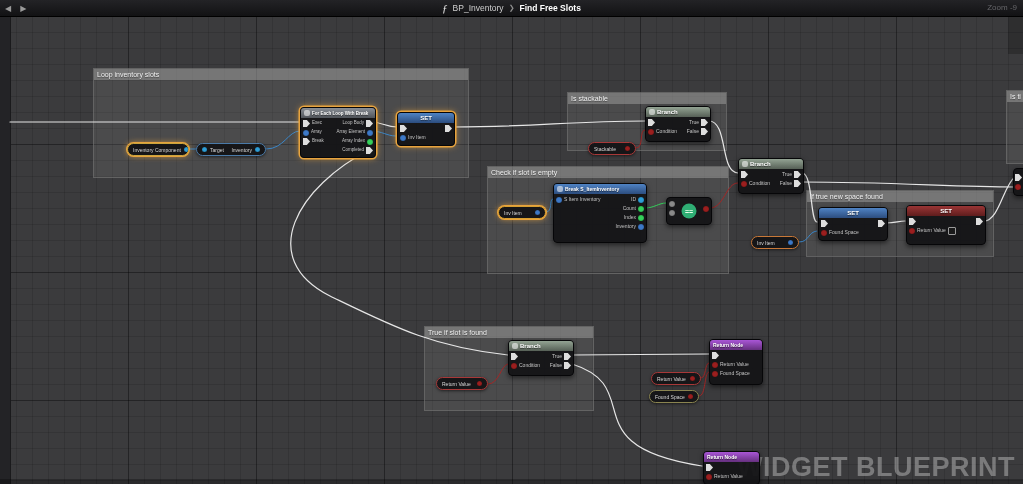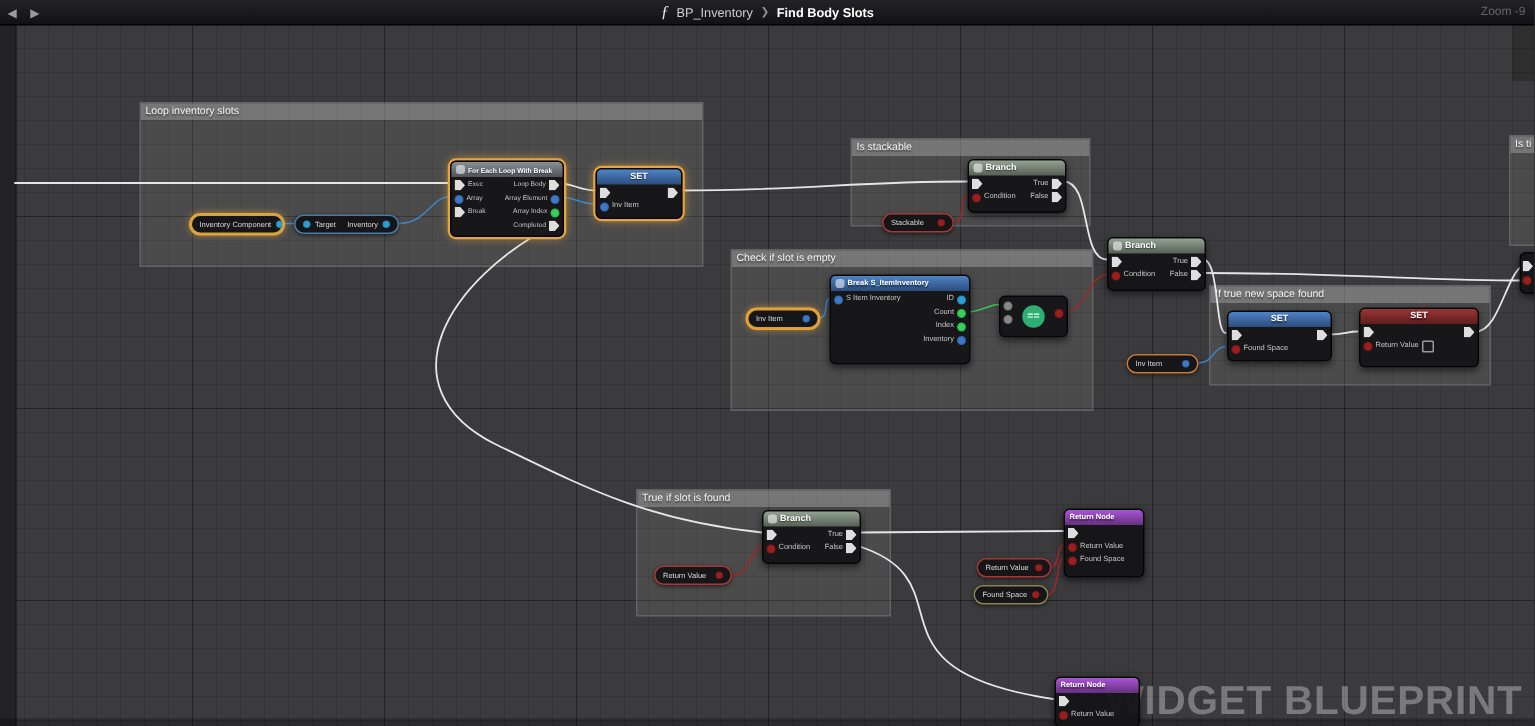--- a/index.html
+++ b/index.html
@@ -90,21 +90,21 @@
 
   <div class="toolbar">
     <div class="nav-arrows">
       <span>◀</span>
       <span>▶</span>
     </div>
     <div class="crumbs">
       <span class="fn-glyph">ƒ</span>
       <span class="crumb-root">BP_Inventory</span>
       <span class="crumb-sep">❯</span>
-      <span class="crumb-cur">Find Body Slots</span>
+      <span class="crumb-cur">Find Free Slots</span>
     </div>
   </div>
   <div class="zoom">Zoom -9</div>
 
   <div class="graph"></div>
   <div class="left-strip"></div>
   <div class="bottom-band"></div>
   <div class="tr-patch"></div>
   <div class="watermark">WIDGET BLUEPRINT</div>
 

